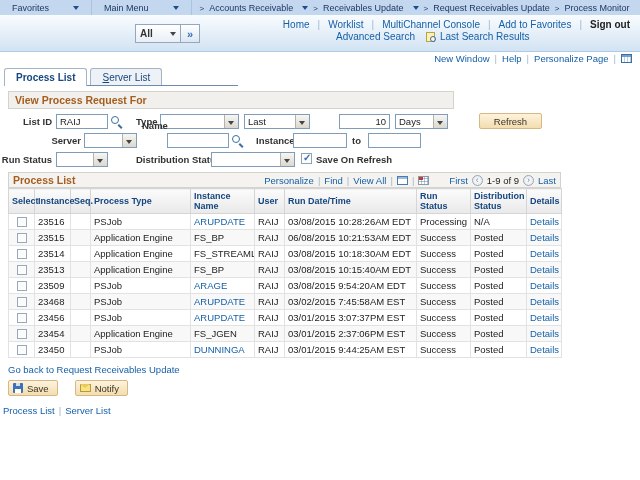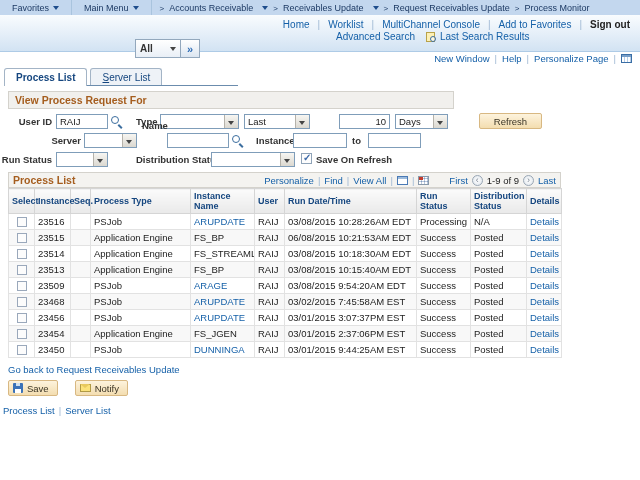--- a/index.html
+++ b/index.html
@@ -3,29 +3,29 @@
 <meta charset="utf-8">
 <title>Process Monitor</title>
 <style>
   * { margin:0; padding:0; box-sizing:border-box; }
   html,body { width:640px; height:480px; }
   body { font-family:"Liberation Sans", sans-serif; background:#fff; overflow:hidden; color:#222; }
   .screen { position:relative; width:640px; height:480px; background:#fff; }
 
   
   .crumbbar { height:15px; background:#c3d7ee; display:flex; align-items:center; font-size:9px; color:#1d3a64; }
-  .crumb-group { display:flex; align-items:center; padding:0 12px; height:100%; border-right:1px solid #a9c4de; cursor:pointer; }
+  .crumb-group { display:flex; align-items:center; padding:0 12px; height:100%; border-right:1px solid #a9c4de; cursor:pointer;gap:20px; }
   .trail { display:flex; align-items:center; gap:5px; padding:0 8px; }
   .gt::before { content:">"; font-size:8px; color:#1d3a64; }
   .caret { display:inline-block; width:0; height:0; border-left:3px solid transparent; border-right:3px solid transparent; border-top:4px solid #1e4d8c; margin-left:4px; }
 
   
   .banner { position:relative; height:37px; background:linear-gradient(180deg,#f9fcfe 0%,#e4eef8 55%,#d2e3f3 100%); border-bottom:1px solid #aecbe6; }
   .logo { position:absolute; left:10px; top:12px; color:#e2231a; font-weight:bold; font-size:15px; letter-spacing:1.5px; }
-  .search-group { position:absolute; left:135px; top:24px; display:flex; height:19px; font-size:10px; }
+  .search-group { position:absolute; left:135px; top:9px; display:flex; height:19px; font-size:10px; }
   .scope { width:46px; border:1px solid #93a8bd; background:linear-gradient(#fff,#e9eff6); display:flex; align-items:center; justify-content:space-between; padding:0 4px; font-weight:bold; color:#333; cursor:pointer; }
   .scope .caret { border-top-color:#444; margin-left:2px; }
   .search-input { width:158px; border:1px solid #93a8bd; border-left:none; padding:0 4px; font-size:10px; color:#333; font-family:"Liberation Sans",sans-serif; }
   .search-input::placeholder { color:#8a8a8a; }
   .go-btn { width:19px; border:1px solid #93a8bd; border-left:none; background:linear-gradient(#fff,#dce6f1); color:#2f6db5; cursor:pointer; }
   .go-btn::after { content:"\00BB"; font-size:11px; font-weight:bold; }
   .nav-links { position:absolute; right:10px; top:4px; display:flex; align-items:center; font-size:10px; }
   .nav-links .lnk + .lnk::before, .nav-links .signout::before { content:"|"; color:#9fb8d4; margin:0 8px; font-weight:normal; }
   .lnk { color:#1560a8; cursor:pointer; }
   .signout { color:#222; font-weight:bold; cursor:pointer; }
@@ -161,21 +161,21 @@
     <div class="tabs">
       <div class="tab active">Process List</div>
       <div class="tab inactive">Server List</div>
     </div>
   </div>
 
   <div class="gbox">View Process Request For</div>
 
   <div class="form">
 
-    <span class="lbl" style="left:2px;top:2px;width:50px;text-align:right;">User ID</span>
+    <span class="lbl" style="left:2px;top:2px;width:50px;text-align:right;">List ID</span>
     <input class="inp" style="left: 56px; top: 2px; width: 52px;" value="RAIJ">
     <span class="mag" style="left:111px;top:4px;"></span>
     <span class="lbl" style="left:136px;top:2px;">Type</span>
     <span class="sel" style="left:160px;top:2px;width:79px;"></span>
     <span class="sel" style="left:244px;top:2px;width:66px;">Last</span>
     <input class="inp" style="left: 339px; top: 2px; width: 51px; text-align: right;" value="10">
     <span class="sel" style="left:395px;top:2px;width:53px;">Days</span>
     <button class="pbtn" style="position:absolute;left:479px;top:1px;width:63px;height:16px;">Refresh</button>
 
     <span class="lbl" style="left:28px;top:21px;width:53px;text-align:right;">Server</span>

